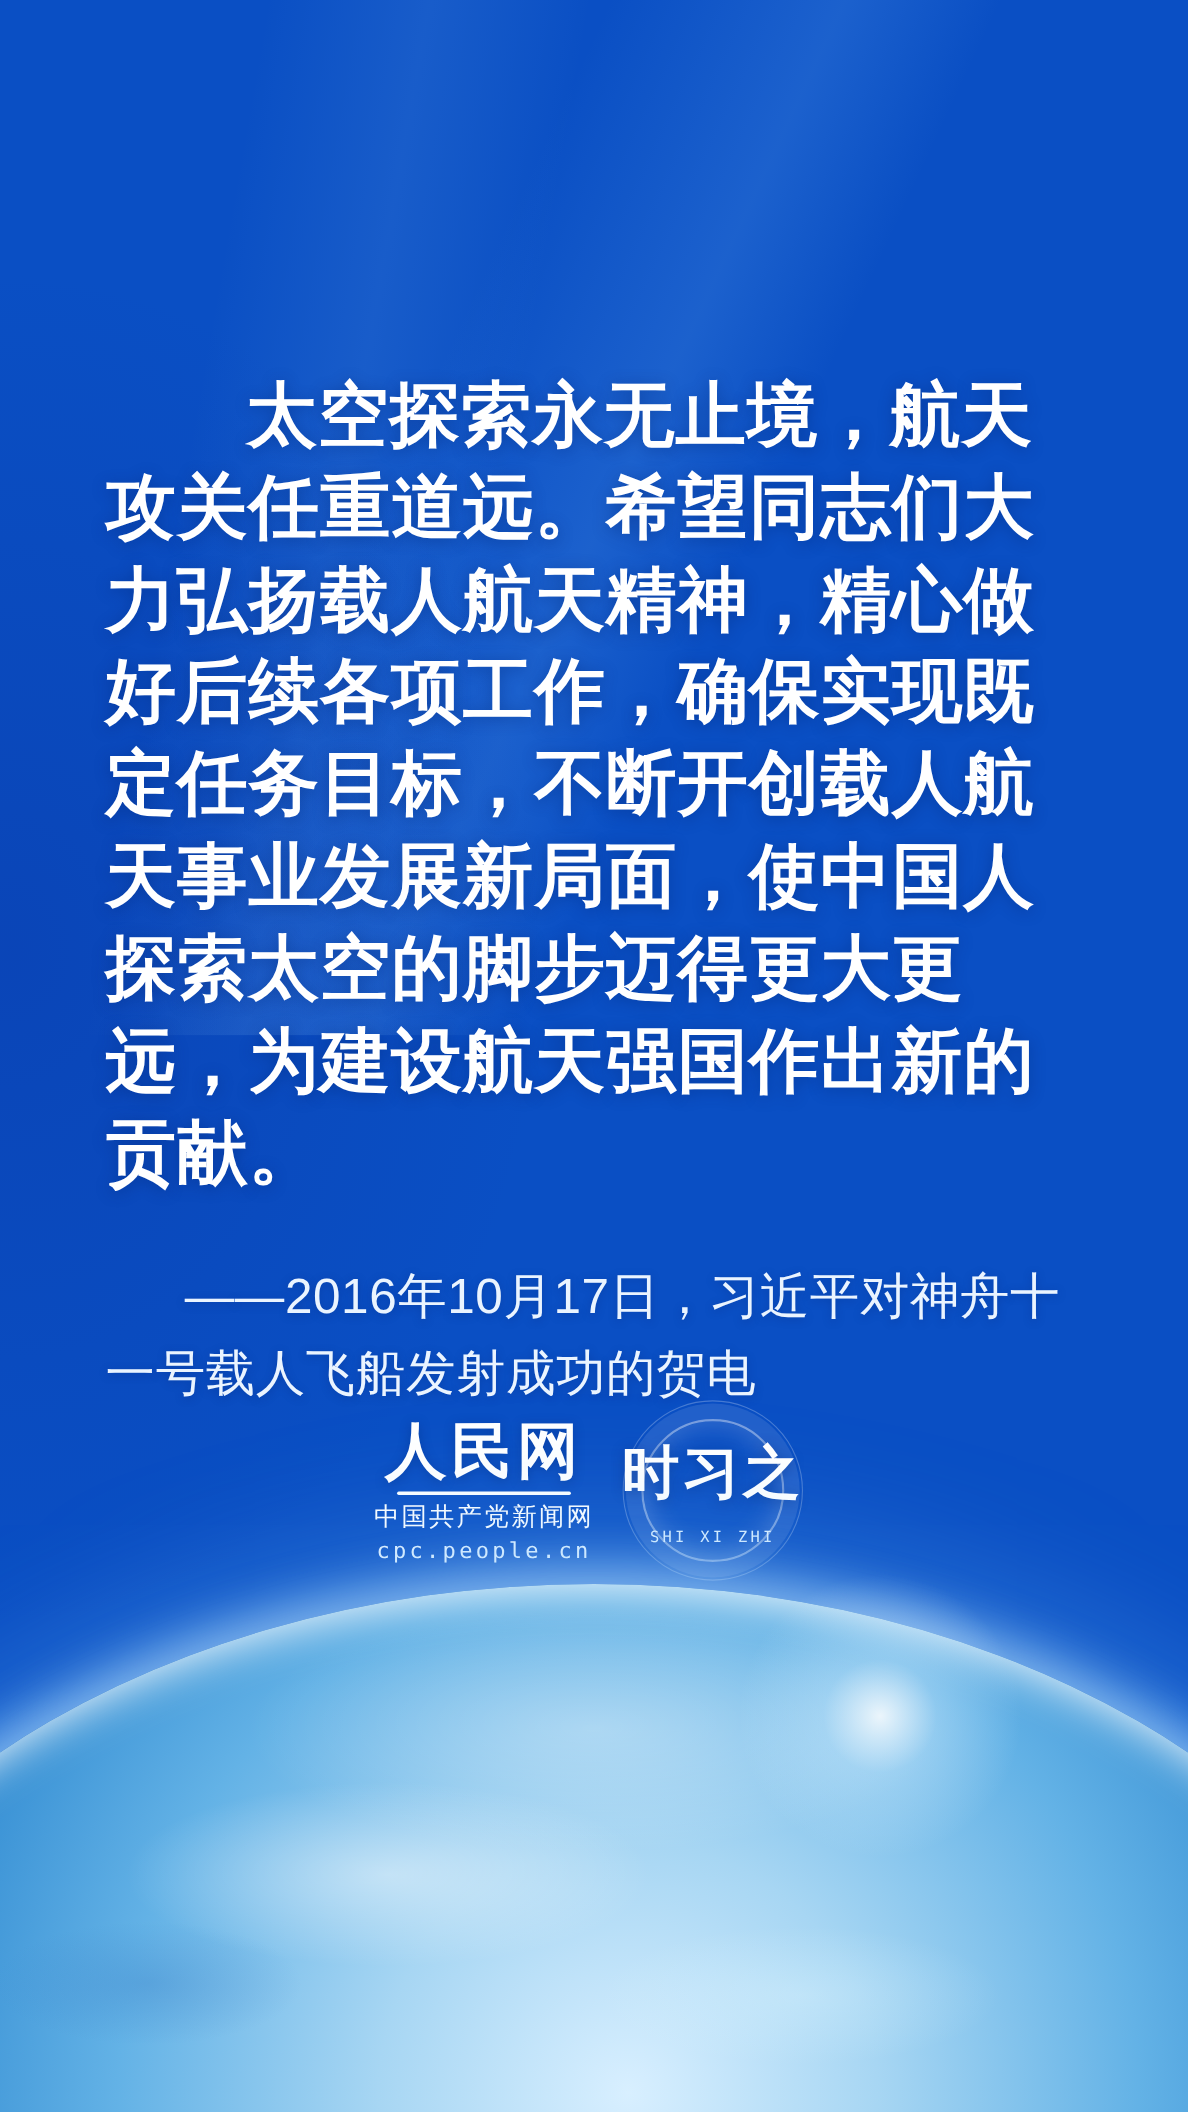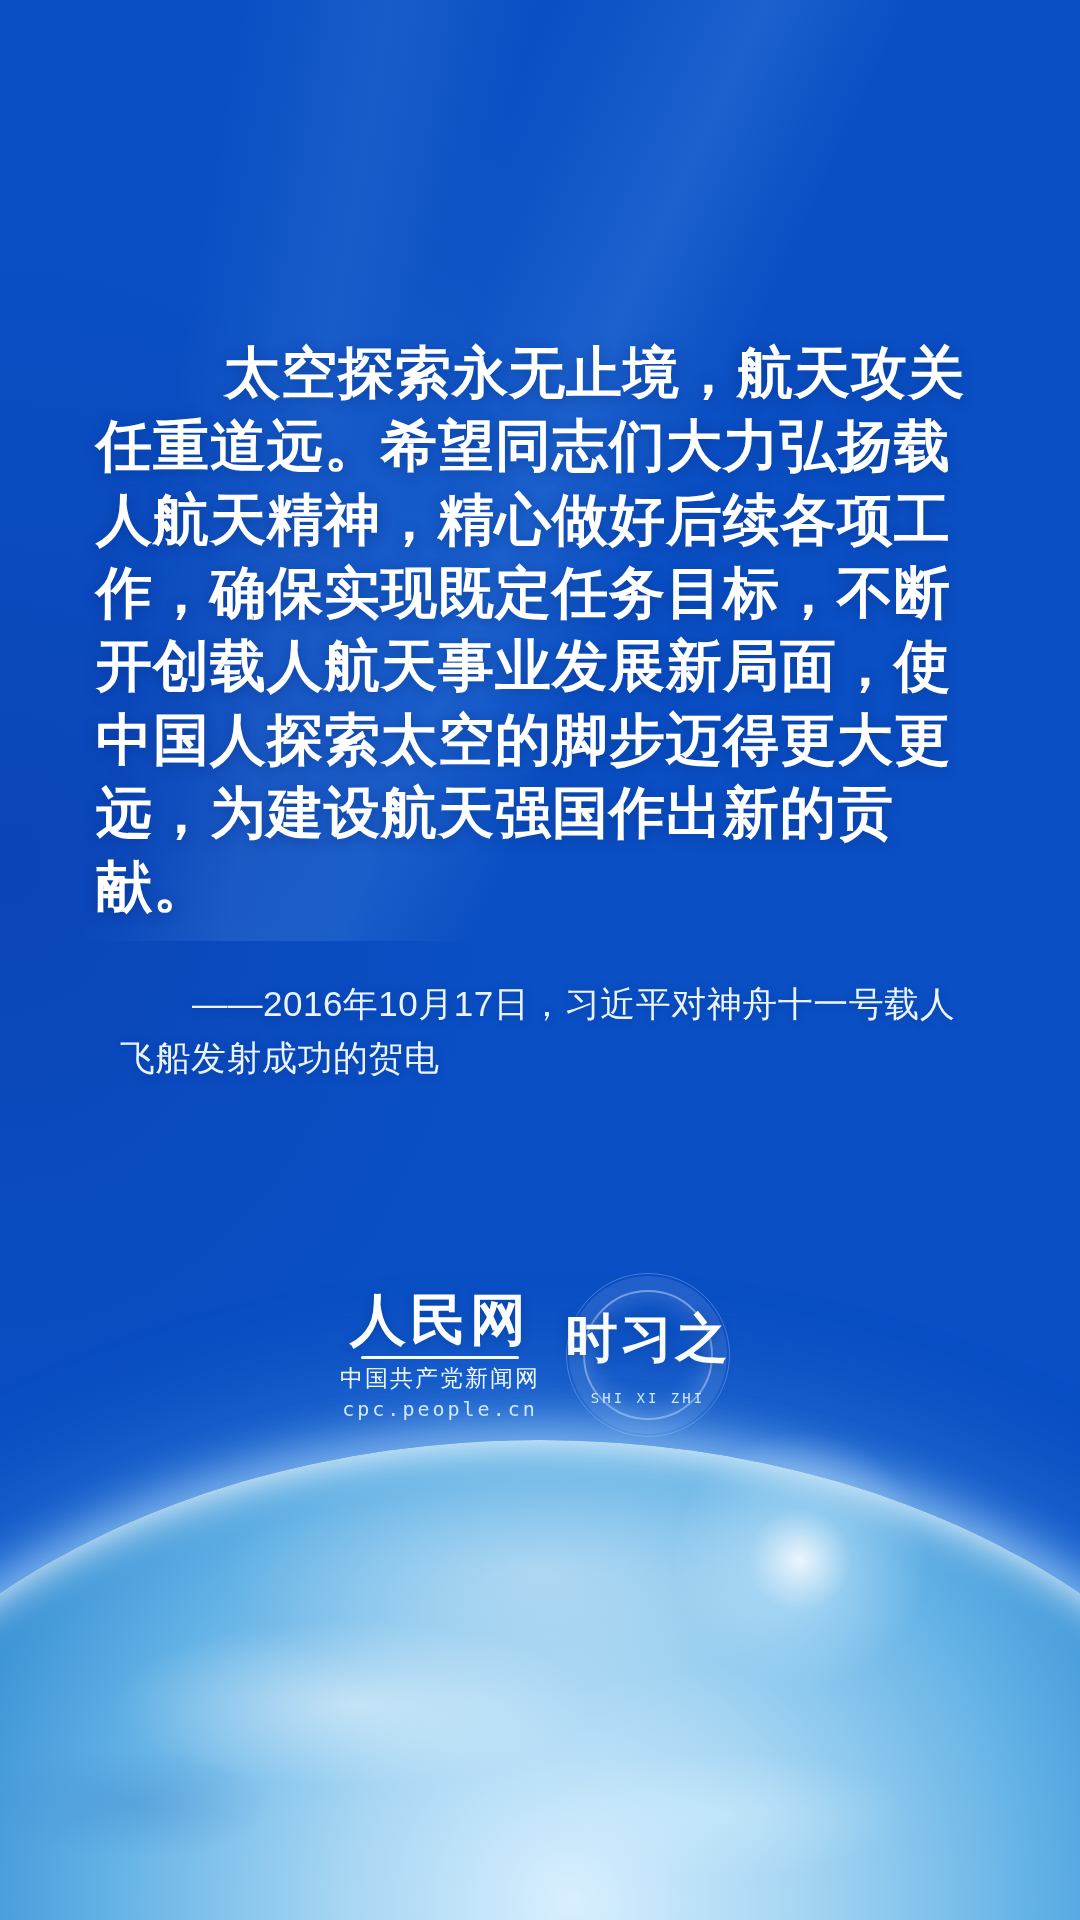--- a/index.html
+++ b/index.html
@@ -99,38 +99,37 @@
   .quote-wrap {
     position: absolute;
     left: 96px;
     right: 96px;
     top: 336px;
   }
   .quote {
     color: #ffffff;
     font-family: "DejaVu Serif", "Liberation Serif", serif;
     font-weight: 700;
-    font-size: 56px;
+    font-size: 64px;
     line-height: 1.31;
     letter-spacing: 1px;
     text-indent: 128px;
     text-shadow: 0 2px 14px rgba(5, 40, 120, 0.45);
     margin: 0;
   }
 
   .attribution {
     margin-top: 54px;
     color: #eaf4ff;
     font-family: "Liberation Sans", sans-serif;
-    font-size: 35px;
+    font-size: 45px;
     line-height: 1.55;
     letter-spacing: 0.5px;
     text-indent: 72px;
     text-shadow: 0 1px 8px rgba(5, 40, 120, 0.35);
-    margin-left: 24px;
   }
 
   
   .logo-row {
     position: absolute;
     left: 0;
     right: 0;
     top: 1290px;
     display: flex;
     align-items: center;

